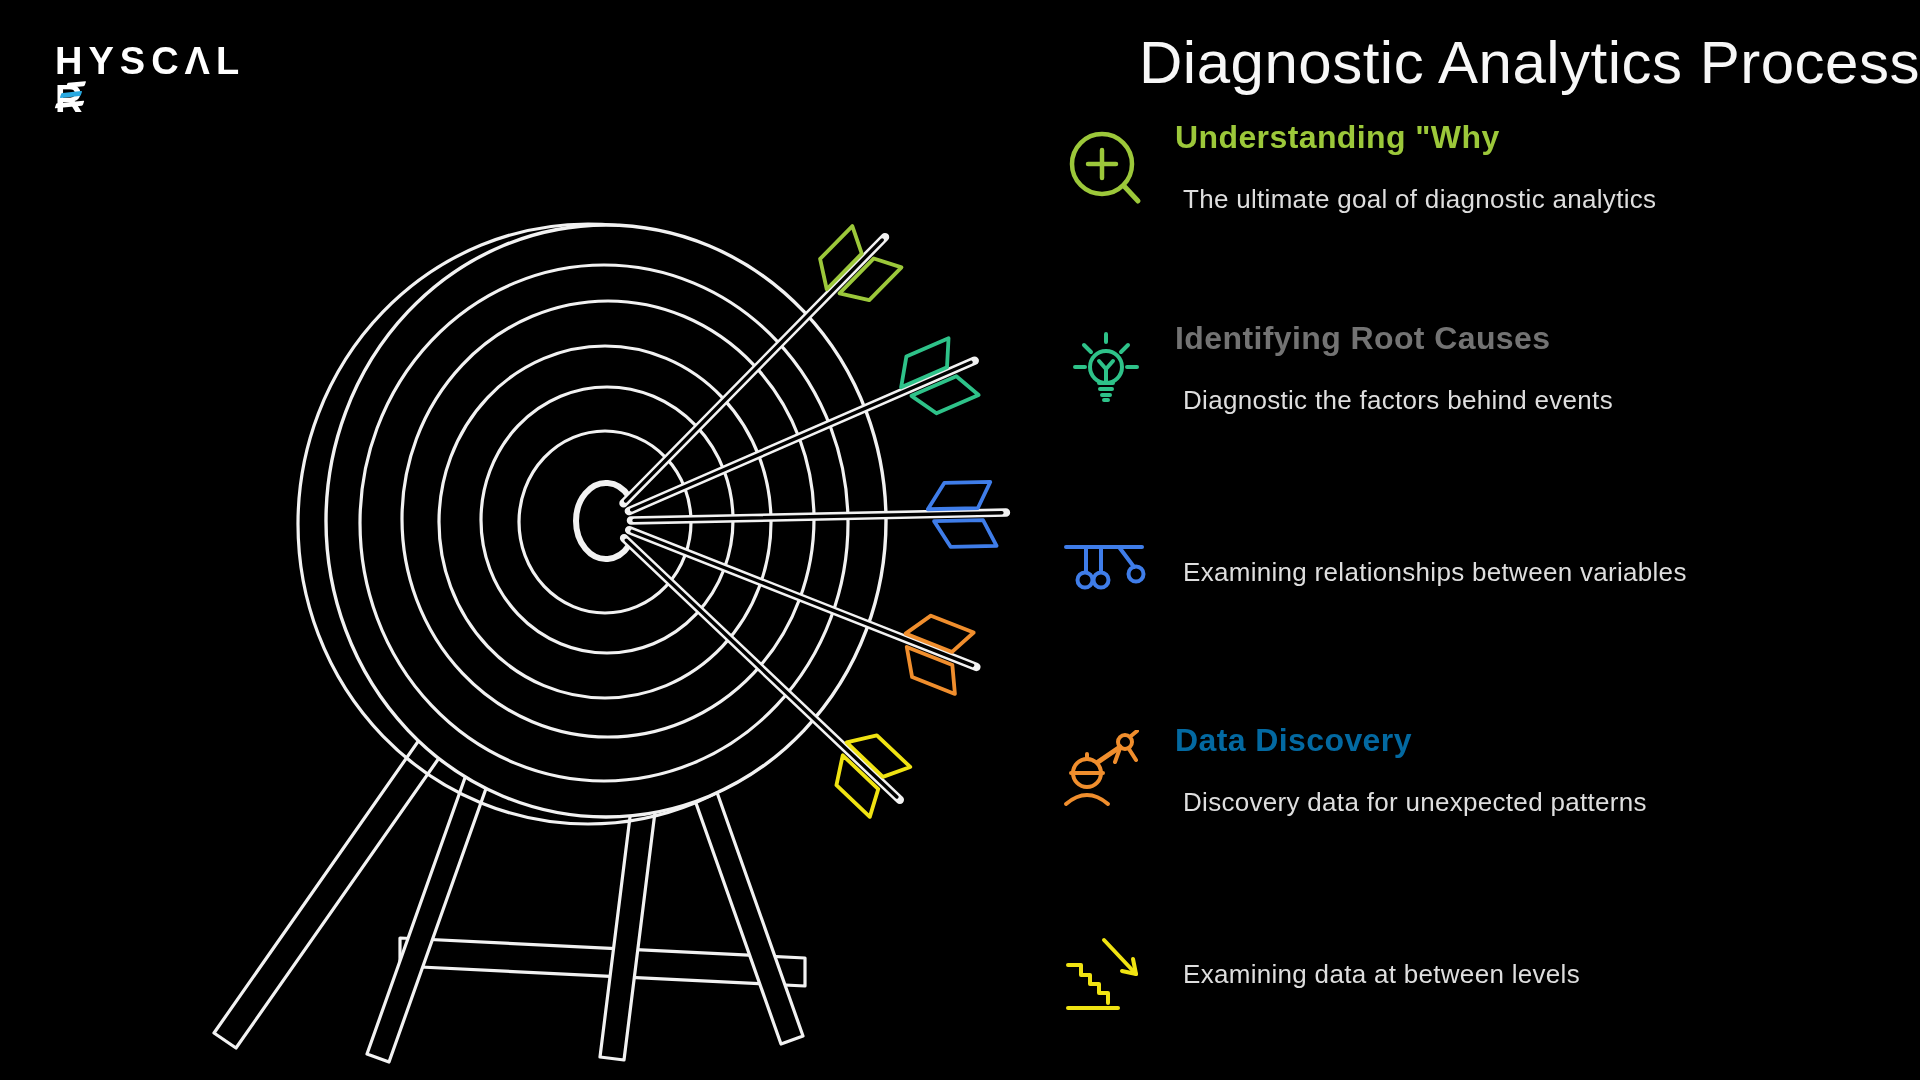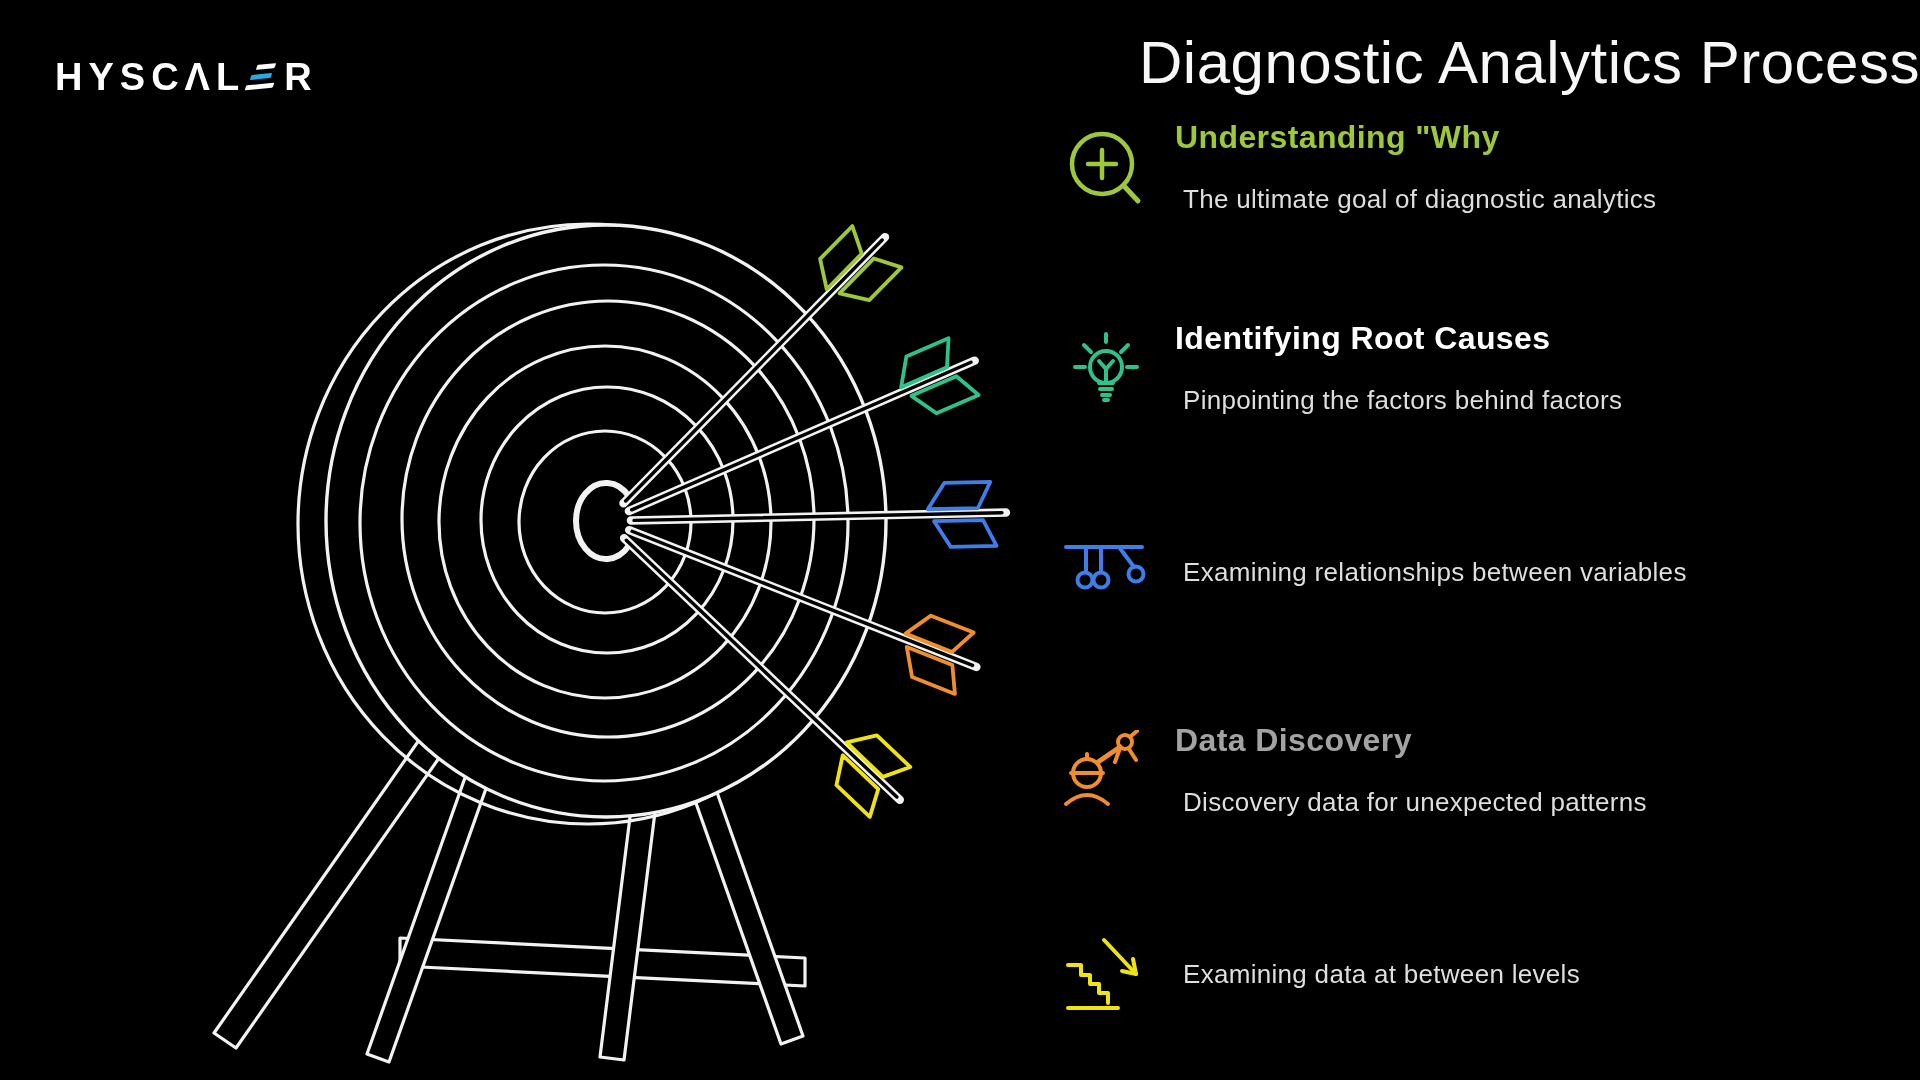--- a/index.html
+++ b/index.html
@@ -1,21 +1,21 @@
 <!DOCTYPE html>
 <html><head>
 <meta charset="utf-8">
 <style>
   html,body{margin:0;padding:0;background:#000;}
   .canvas{
     position:relative;width:1920px;height:1080px;background:#000;overflow:hidden;
     font-family:"Liberation Sans", sans-serif;
   }
   
-  .logo{position:absolute;left:55px;top:57px;display:flex;align-items:center;height:40px;}
+  .logo{position:absolute;left:55px;top:42px;display:flex;height:40px;flex-direction:column;}
   .logo .letters{color:#fff;font-size:38px;font-weight:700;letter-spacing:6px;line-height:1;}
   .logo .eglyph{position:relative;display:inline-block;width:32px;height:30px;margin:0 6px 0 1px;}
   .logo .ebar{position:absolute;height:5px;background:#fff;transform:skewX(-24deg) rotate(-6deg);border-radius:1px;}
   .logo .ebar.top{top:2px;left:11px;width:18px;}
   .logo .ebar.mid{top:12px;left:5px;width:20px;}
   .logo .ebar.bot{top:22px;left:0px;width:27px;}
   
   .title{
     position:absolute;left:0;right:0;top:30px;margin:0;text-align:right;
     color:#f7f7f7;font-size:60px;font-weight:400;letter-spacing:0.5px;line-height:1.1;
@@ -137,22 +137,22 @@
     <div class="step" style="top:318px">
       <div class="iconbox" style="color: rgb(46, 194, 137);">
         <svg class="icon" width="88" height="88" viewBox="0 0 88 88">
           <circle cx="44" cy="39" r="16"></circle>
           <path d="M44,14 V6 M29,24 L22,17 M59,24 L66,17 M23,39 H13 M65,39 H75"></path>
           <path d="M37,33 L44,41 L51,33 M44,41 V55"></path>
           <path d="M37,55 H51 M38,61 H50 M40,67 H48 M42,72 H46"></path>
         </svg>
       </div>
       <div class="txt">
-        <h3 style="color: #ffffff;">Identifying Root Causes</h3>
-        <p>Pinpointing the factors behind factors</p>
+        <h3 style="color: #737373;">Identifying Root Causes</h3>
+        <p>Diagnostic the factors behind events</p>
       </div>
     </div>
 
     <div class="step" style="top:519px">
       <div class="iconbox" style="color: rgb(63, 125, 233);">
         <svg class="icon" width="88" height="88" viewBox="0 0 88 88">
           <path d="M4,18 H80"></path>
           <path d="M24,18 V43 M39,18 V43"></path>
           <circle cx="23" cy="51" r="7.5"></circle>
           <circle cx="39" cy="51" r="7.5"></circle>
@@ -170,21 +170,21 @@
         <svg class="icon" width="88" height="88" viewBox="0 0 88 88">
           <circle cx="25" cy="43" r="14"></circle>
           <path d="M25,24 V29 M9,43 H41"></path>
           <path d="M4,74 Q25,56 46,74"></path>
           <path d="M36,32 L58,17" stroke-width="5"></path>
           <circle cx="63" cy="12" r="7"></circle>
           <path d="M58,18 L53,32 M67,19 L74,30 M69,6 L75,1"></path>
         </svg>
       </div>
       <div class="txt">
-        <h3 style="color: #a3a3a3;">Data Discovery</h3>
+        <h3 style="color: #0369a1;">Data Discovery</h3>
         <p>Discovery data for unexpected patterns</p>
       </div>
     </div>
 
     <div class="step" style="top:921px">
       <div class="iconbox" style="color: rgb(240, 227, 18);">
         <svg class="icon" width="88" height="88" viewBox="0 0 88 88">
           <path d="M6,34 H19 V44 H28 V53 H37 V62 H46 V72"></path>
           <path d="M6,77 H56"></path>
           <path d="M42,9 L74,43"></path>

